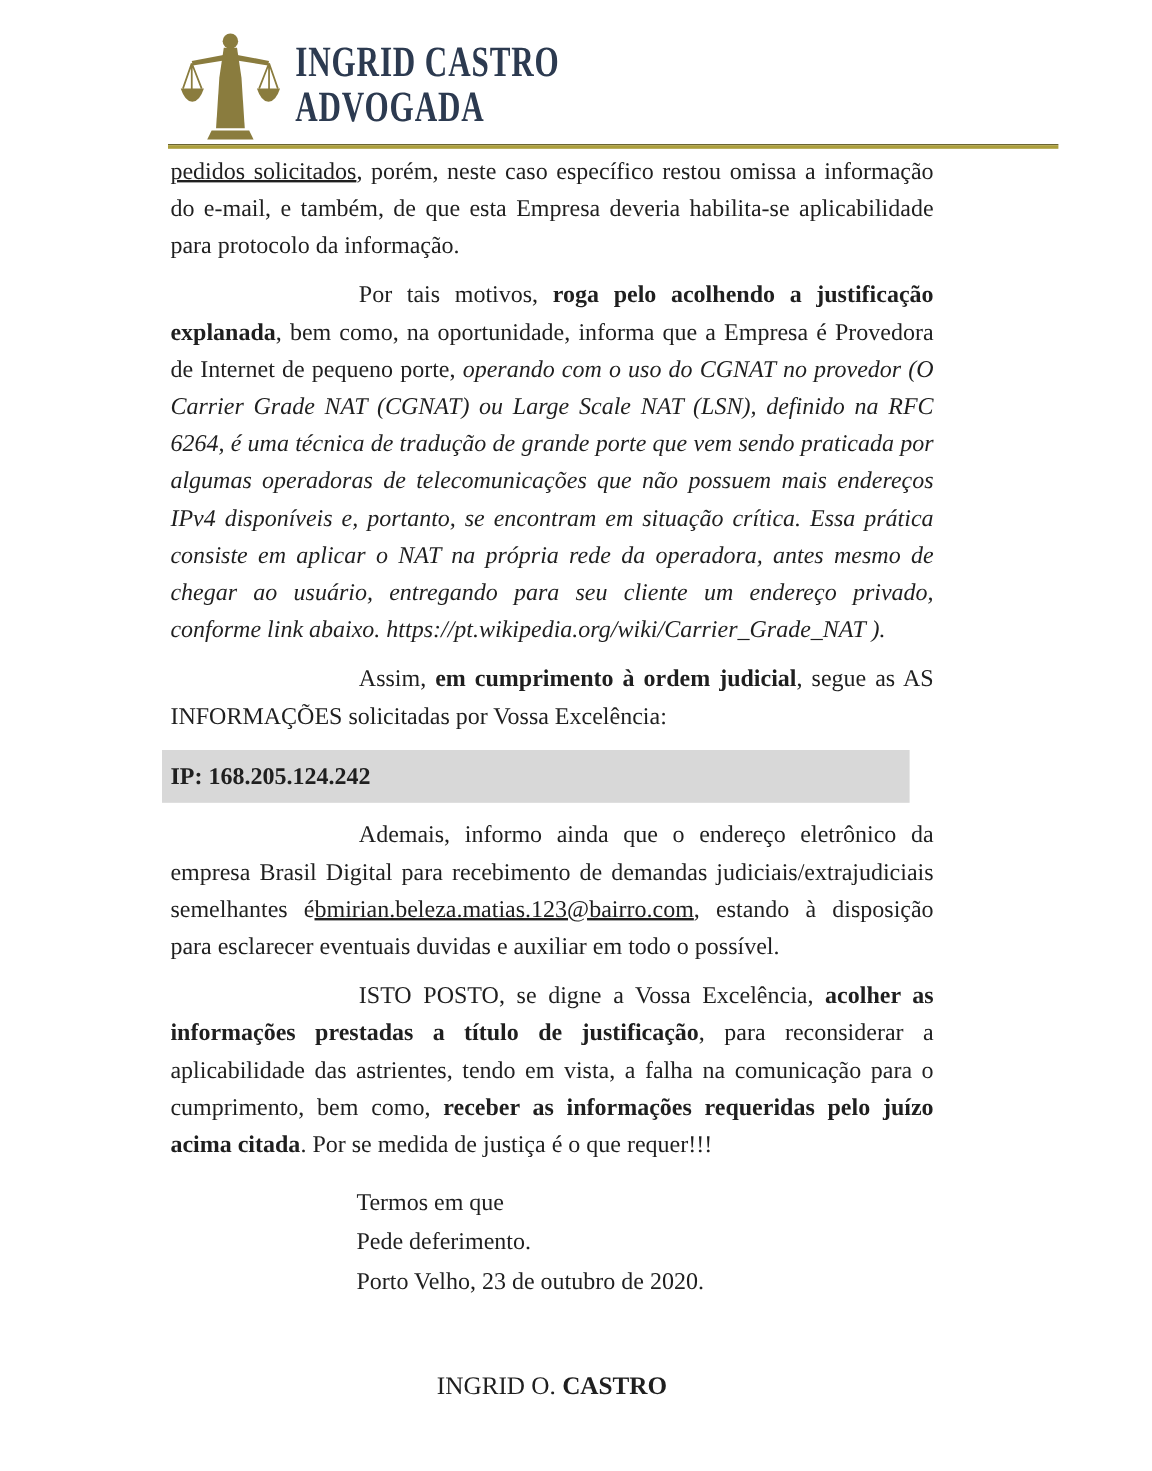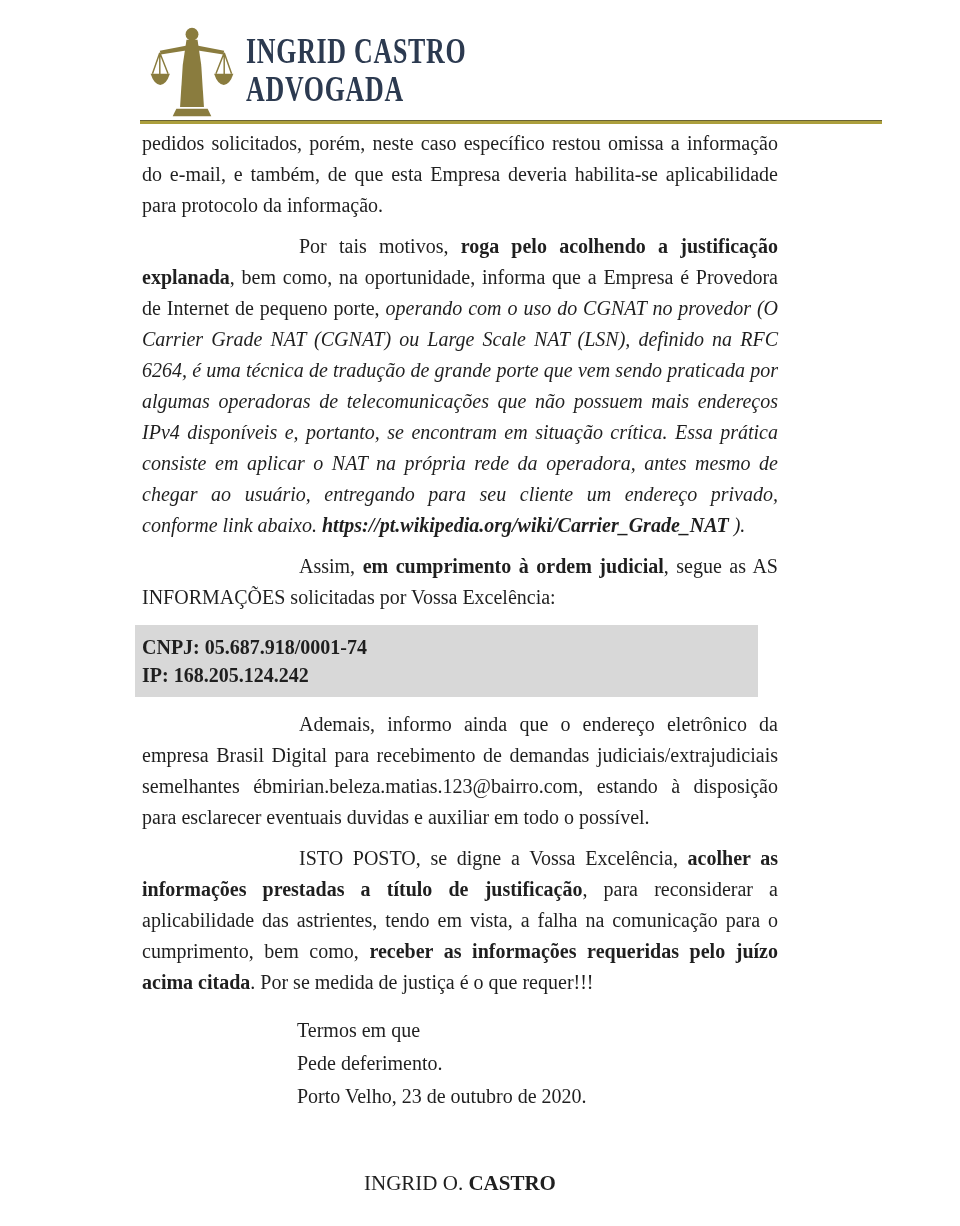--- a/index.html
+++ b/index.html
@@ -59,24 +59,24 @@
   }
   p.body-p {
     margin: 0 0 10px 0;
     line-height: 31px;
     text-align: justify;
     text-indent: 157px;
   }
   p.body-p.no-indent {
     text-indent: 0;
   }
-  .u { }
+  .u { text-decoration: underline; }
   b  { font-weight: 700; font-family: Liberation Serif, serif; }
   i  { font-style: italic; }
-  .link-text { font-style: italic; color: inherit; text-decoration: none; font-weight: bold; }
+  .link-text { font-style: italic; color: inherit; text-decoration: none; }
   
   .client-info {
     background: #d8d8d8;
     margin: 12px 20px 12px -7px;
     padding: 8px 10px 8px 7px;
   }
   .client-info .ci-line {
     font-weight: 700;
     font-size: 20px;
     line-height: 28px;
@@ -142,21 +142,20 @@
 
   <main class="doc-body">
 
     <p class="body-p no-indent"><span class="u">pedidos solicitados</span><span>, porém, neste caso específico restou omissa a informação do e-mail, e também, de que esta Empresa deveria habilita-se aplicabilidade para protocolo da informação.</span></p>
 
     <p class="body-p"><span>Por tais motivos, </span><b>roga pelo acolhendo a justificação explanada</b><span>, bem como, na oportunidade, informa que a Empresa é Provedora de Internet de pequeno porte, </span><i>operando com o uso do CGNAT no provedor (O Carrier Grade NAT (CGNAT) ou Large Scale NAT (LSN), definido na RFC 6264, é uma técnica de tradução de grande porte que vem sendo praticada por algumas operadoras de telecomunicações que não possuem mais endereços IPv4 disponíveis e, portanto, se encontram em situação crítica. Essa prática consiste em aplicar o NAT na própria rede da operadora, antes mesmo de chegar ao usuário, entregando para seu cliente um endereço privado, conforme link abaixo. </i><a class="link-text">https://pt.wikipedia.org/wiki/Carrier_Grade_NAT</a><i> ).</i></p>
 
     <p class="body-p"><span>Assim, </span><b>em cumprimento à ordem judicial</b><span>, segue as AS INFORMAÇÕES solicitadas por Vossa Excelência:</span></p>
 
     <section class="client-info">
-      <div class="ci-line">CNPJ: 05.687.918/0001-74</div>
       <div class="ci-line">IP: 168.205.124.242</div>
     </section>
 
     <p class="body-p"><span>Ademais, informo ainda que o endereço eletrônico da empresa Brasil Digital para recebimento de demandas judiciais/extrajudiciais semelhantes é</span><a class="u" style="color:inherit;">bmirian.beleza.matias.123@bairro.com</a><span>, estando à disposição para esclarecer eventuais duvidas e auxiliar em todo o possível.</span></p>
 
     <p class="body-p"><span>ISTO POSTO, se digne a Vossa Excelência, </span><b>acolher as informações prestadas a título de justificação</b><span>, para reconsiderar a aplicabilidade das astrientes, tendo em vista, a falha na comunicação para o cumprimento, bem como, </span><b>receber as informações requeridas pelo juízo acima citada</b><span>. Por se medida de justiça é o que requer!!!</span></p>
 
     <div class="closing">
       <div class="cl-line">Termos em que</div>
       <div class="cl-line">Pede deferimento.</div>

